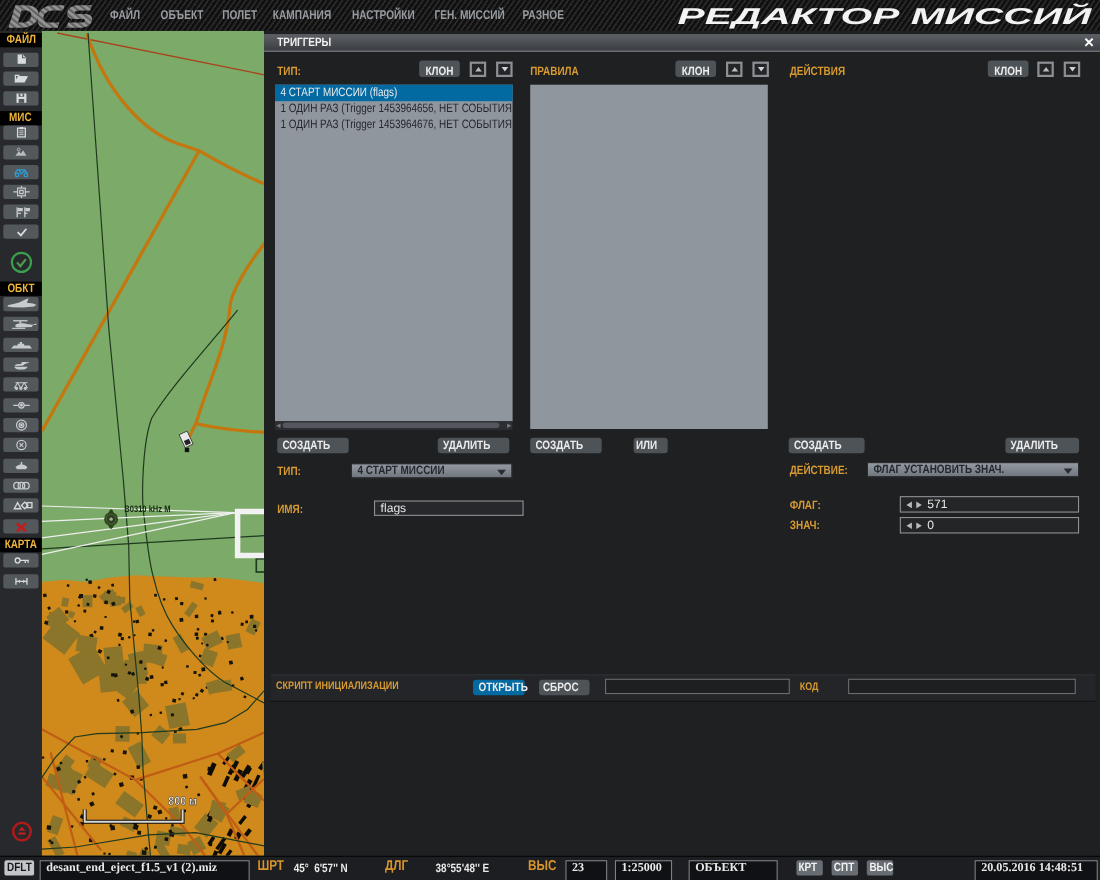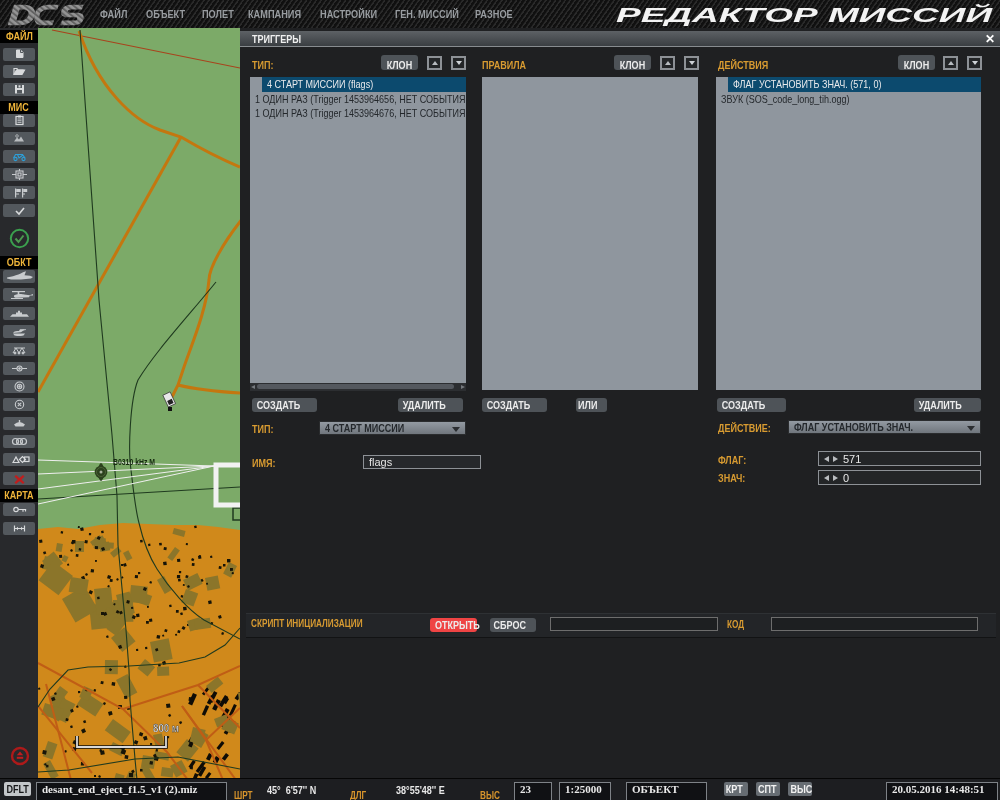--- a/index.html
+++ b/index.html
@@ -25,38 +25,38 @@
 #closex{position:absolute;right:5px;top:1px;font-size:12px;font-weight:bold;color:#fff;}
 .collabel{position:absolute;top:31px;height:12px;font-size:11px;font-weight:bold;color:#d89b31;}
 .klon{position:absolute;top:27px;width:37px;height:15px;background:#4e5358;border-radius:3px;color:#eceds0;text-align:center;}
 .klon b{font-size:11px;color:#ececec;line-height:15px;}
 .arrbtn{position:absolute;top:28px;width:15px;height:14px;background:#232527;border:2px solid #8d9196;}
 .arrbtn i{position:absolute;left:3px;top:3px;width:0;height:0;border-left:3px solid transparent;border-right:3px solid transparent;}
 .arrup i{border-bottom:4.5px solid #b7bbbf;}
 .arrdn i{border-top:4.5px solid #ced2d6;}
 .list{position:absolute;top:49px;background:#8f969e;}
 .lrow{height:14.7px;font-size:11px;color:#24282c;line-height:14.7px;padding-left:5px;white-space:nowrap;overflow:hidden;}
-.lsel{background:#0c4a6e;color:#e9eaec;margin-left:12px;}
+.lsel{background:#0369a1;color:#e9eaec;}
 .hscroll{position:absolute;left:10px;top:355px;width:216px;height:8px;background:#2c2e31;}
 .hthumb{position:absolute;left:7px;top:1px;width:197px;height:5px;background:#54585e;border-radius:3px;}
 .btn{position:absolute;top:370px;height:14px;background:#4e5358;border-radius:3px;text-align:left;font-size:11px;font-weight:bold;color:#ececec;line-height:14px;}
 .formlabel{position:absolute;font-size:11px;font-weight:bold;color:#d89b31;}
 .drop{position:absolute;height:14px;background:linear-gradient(#939aa2,#70767d);border:1px solid #2a2c2e;font-size:11px;font-weight:bold;color:#24282c;line-height:13px;padding-left:5px;}
 .droparr{position:absolute;right:5px;top:5px;width:0;height:0;border-left:4px solid transparent;border-right:4px solid transparent;border-top:5px solid #2b2e31;}
 .input{position:absolute;height:14px;background:#26282b;border:1px solid #8d9196;font-size:11px;color:#e4e4e4;line-height:12px;padding-left:5px;}
 .spin{position:absolute;left:578px;width:163px;height:15px;background:#232527;border:1px solid #8d9196;}
 .spin .tl{position:absolute;left:5px;top:4px;width:0;height:0;border-top:3.5px solid transparent;border-bottom:3.5px solid transparent;border-right:5px solid #b9bcbf;}
 .spin .tr{position:absolute;left:14px;top:4px;width:0;height:0;border-top:3.5px solid transparent;border-bottom:3.5px solid transparent;border-left:5px solid #b9bcbf;}
 .spin b{position:absolute;left:24px;top:1px;font-size:11px;font-weight:normal;color:#e8e8e8;}
 
 #scriptrow{left:6px;top:585px;width:750px;height:25px;background:#232528;border-top:1px solid #2e3134;border-bottom:1px solid #121314;}
 
 #statusbar{left:0;top:778px;width:1000px;height:22px;background:#1d1e21;border-top:1px solid #060606;}
 .sfield{position:absolute;top:3px;height:29px;background:#101114;border:1px solid #7e8287;color:#e9e9e9;font-size:11px;font-weight:bold;line-height:13px;padding-left:5px;white-space:nowrap;font-family:Liberation Serif, serif;}
-.slab{position:absolute;top:11px;font-size:10px;font-weight:bold;color:#d8952c;}
+.slab{position:absolute;top:0;font-size:13px;font-weight:bold;color:#d8952c;}
 .swhite{position:absolute;top:5px;font-size:11px;font-weight:bold;color:#e9e9e9;}
 .sbtn2{position:absolute;top:3px;height:14px;background:#676d73;border-radius:2px;color:#f2f2f2;font-size:11px;font-weight:bold;text-align:left;line-height:14px;}
 </style></head>
 <body>
 <div id="root">
 
   <div id="menubar" class="abs">
     <svg class="abs" style="left:6px;top:3px" width="80" height="24" viewBox="0 0 100 26" preserveAspectRatio="none">
       <defs>
           <pattern id="hs" width="5" height="5" patternUnits="userSpaceOnUse" patternTransform="rotate(-55)">
@@ -634,55 +634,51 @@
       <div class="lrow lsel"><span class="tx">4 СТАРТ МИССИИ (flags)</span></div>
       <div class="lrow"><span class="tx">1 ОДИН РАЗ (Trigger 1453964656, НЕТ СОБЫТИЯ</span></div>
       <div class="lrow"><span class="tx">1 ОДИН РАЗ (Trigger 1453964676, НЕТ СОБЫТИЯ</span></div>
     </div>
     <div class="hscroll">
         <div class="hthumb"></div>
       <i style="position:absolute;left:1px;top:1.5px;width:0;height:0;border-top:2.5px solid transparent;border-bottom:2.5px solid transparent;border-right:4px solid #75797e;"></i>
       <i style="position:absolute;right:1px;top:1.5px;width:0;height:0;border-top:2.5px solid transparent;border-bottom:2.5px solid transparent;border-left:4px solid #75797e;"></i>
     </div>
     <div class="list" style="left:242px;width:216px;height:313px"></div>
-    <div class="list" style="left:476px;width:265px;height:313px">
-      <div class="lrow lsel"><span class="tx">ФЛАГ УСТАНОВИТЬ ЗНАЧ. (571, 0)</span></div>
-      <div class="lrow"><span class="tx">ЗВУК (SOS_code_long_tih.ogg)</span></div>
-    </div>
 
     <div class="btn" style="left:12px;width:65px"><span class="txc">СОЗДАТЬ</span></div>
     <div class="btn" style="left:158px;width:65px"><span class="txc">УДАЛИТЬ</span></div>
     <div class="btn" style="left:242px;width:65px"><span class="txc">СОЗДАТЬ</span></div>
     <div class="btn" style="left:336px;width:31px"><span class="txc">ИЛИ</span></div>
     <div class="btn" style="left:477px;width:69px"><span class="txc">СОЗДАТЬ</span></div>
     <div class="btn" style="left:674px;width:67px"><span class="txc">УДАЛИТЬ</span></div>
 
     <span class="formlabel" style="left:12px;top:395px"><span class="tx">ТИП:</span></span>
     <div class="drop" style="left:79px;top:393px;width:147px"><span class="tx">4 СТАРТ МИССИИ</span><i class="droparr"></i></div>
     <span class="formlabel" style="left:12px;top:429px"><span class="tx">ИМЯ:</span></span>
-    <div class="input" style="left:123px;top:427px;width:118px">flags</div>
+    <div class="input" style="left:100px;top:427px;width:136px">flags</div>
 
     <span class="formlabel" style="left:478px;top:394px"><span class="tx">ДЕЙСТВИЕ:</span></span>
     <div class="drop" style="left:548px;top:392px;width:193px"><span class="tx">ФЛАГ УСТАНОВИТЬ ЗНАЧ.</span><i class="droparr"></i></div>
     <span class="formlabel" style="left:478px;top:426px"><span class="tx">ФЛАГ:</span></span>
     <div class="spin" style="top:423px">
         <i class="tl"></i>
         <i class="tr"></i>
         <b>571</b>
       </div>
     <span class="formlabel" style="left:478px;top:444px"><span class="tx">ЗНАЧ:</span></span>
     <div class="spin" style="top:442px">
         <i class="tl"></i>
         <i class="tr"></i>
         <b>0</b>
       </div>
 
     <div id="scriptrow" class="abs">
       <span class="formlabel" style="left:5px;top:4px;font-size:10px"><span class="tx">СКРИПТ ИНИЦИАЛИЗАЦИИ</span></span>
-      <div class="btn" style="left:184px;top:4px;width:47px;background:#ef4444"><span class="txc">ОТКРЫТЬ</span></div>
+      <div class="btn" style="left:184px;top:4px;width:47px;background:#0369a1"><span class="txc">ОТКРЫТЬ</span></div>
       <div class="btn" style="left:244px;top:4px;width:46px;background:#4e5358"><span class="txc">СБРОС</span></div>
       <div class="input" style="left:304px;top:3px;width:168px;border-color:#6d6d6d;background:#1d1f21"></div>
       <span class="formlabel" style="left:481px;top:5px;font-size:10px"><span class="tx">КОД</span></span>
       <div class="input" style="left:525px;top:3px;width:207px;border-color:#6d6d6d;background:#1d1f21"></div>
     </div>
   </div>
 
   <div id="statusbar" class="abs">
     <div class="sbtn2" style="left:4px;width:27px;background:#c3c6c9;color:#17181a"><span class="txc">DFLT</span></div>
     <div class="sfield" style="left:36px;width:191px">desant_end_eject_f1.5_v1 (2).miz</div>

